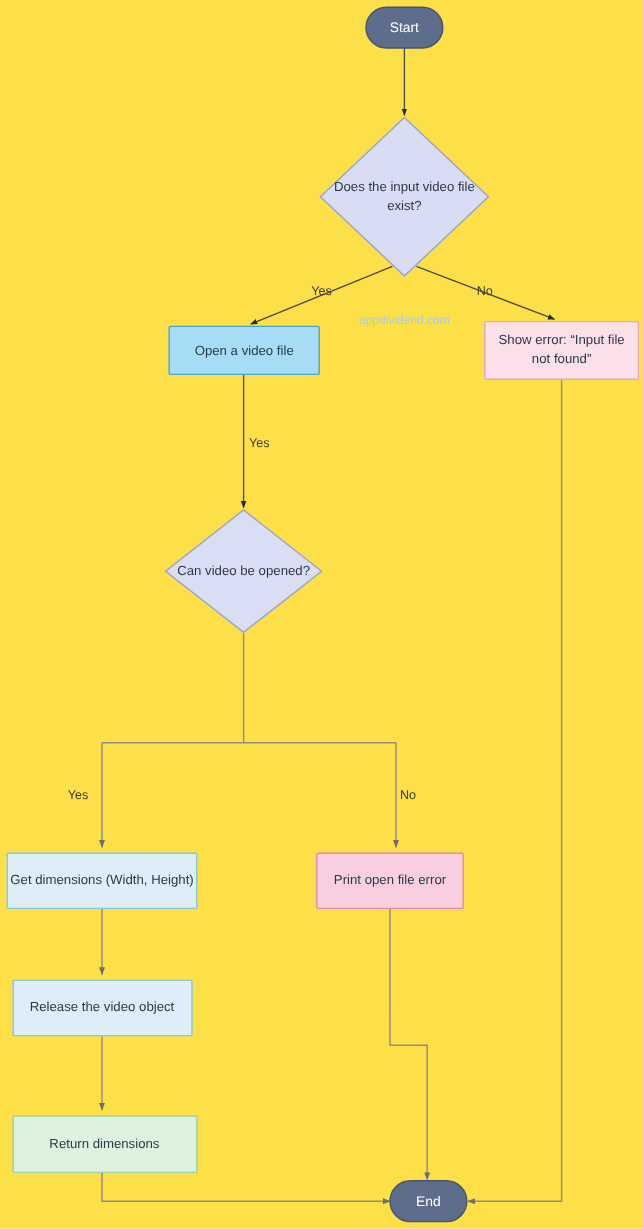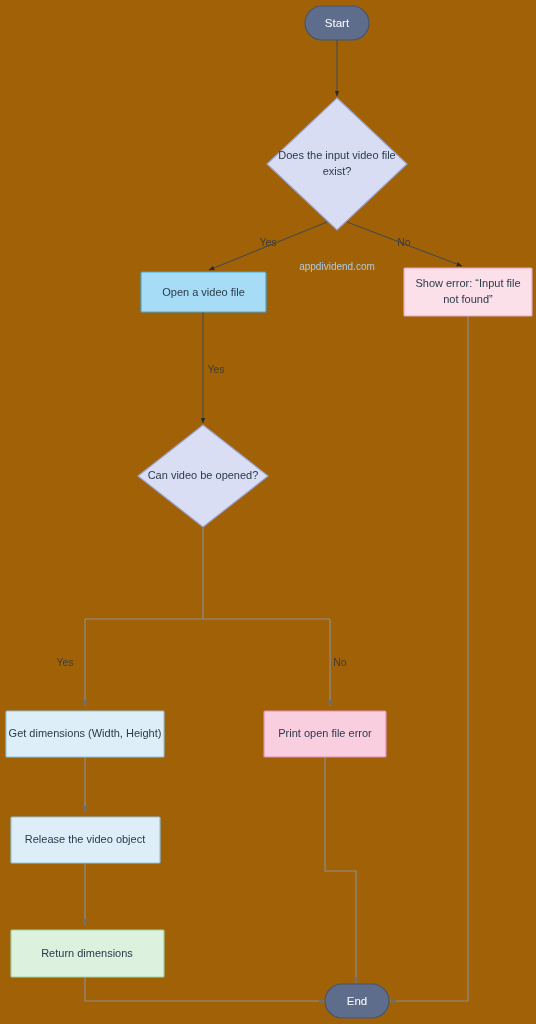--- a/index.html
+++ b/index.html
@@ -7,21 +7,21 @@
     padding: 0;
     background: #ffffff;
   }
   body {
     font-family: "Liberation Sans", sans-serif;
   }
   #flowchart-root {
     position: relative;
     width: 536px;
     height: 1024px;
-    background: #a16207;
+    background: #fde047;
     overflow: hidden;
   }
   #flow-svg {
     position: absolute;
     left: 0;
     top: 0;
     width: 536px;
     height: 1024px;
   }
   .node-label {

